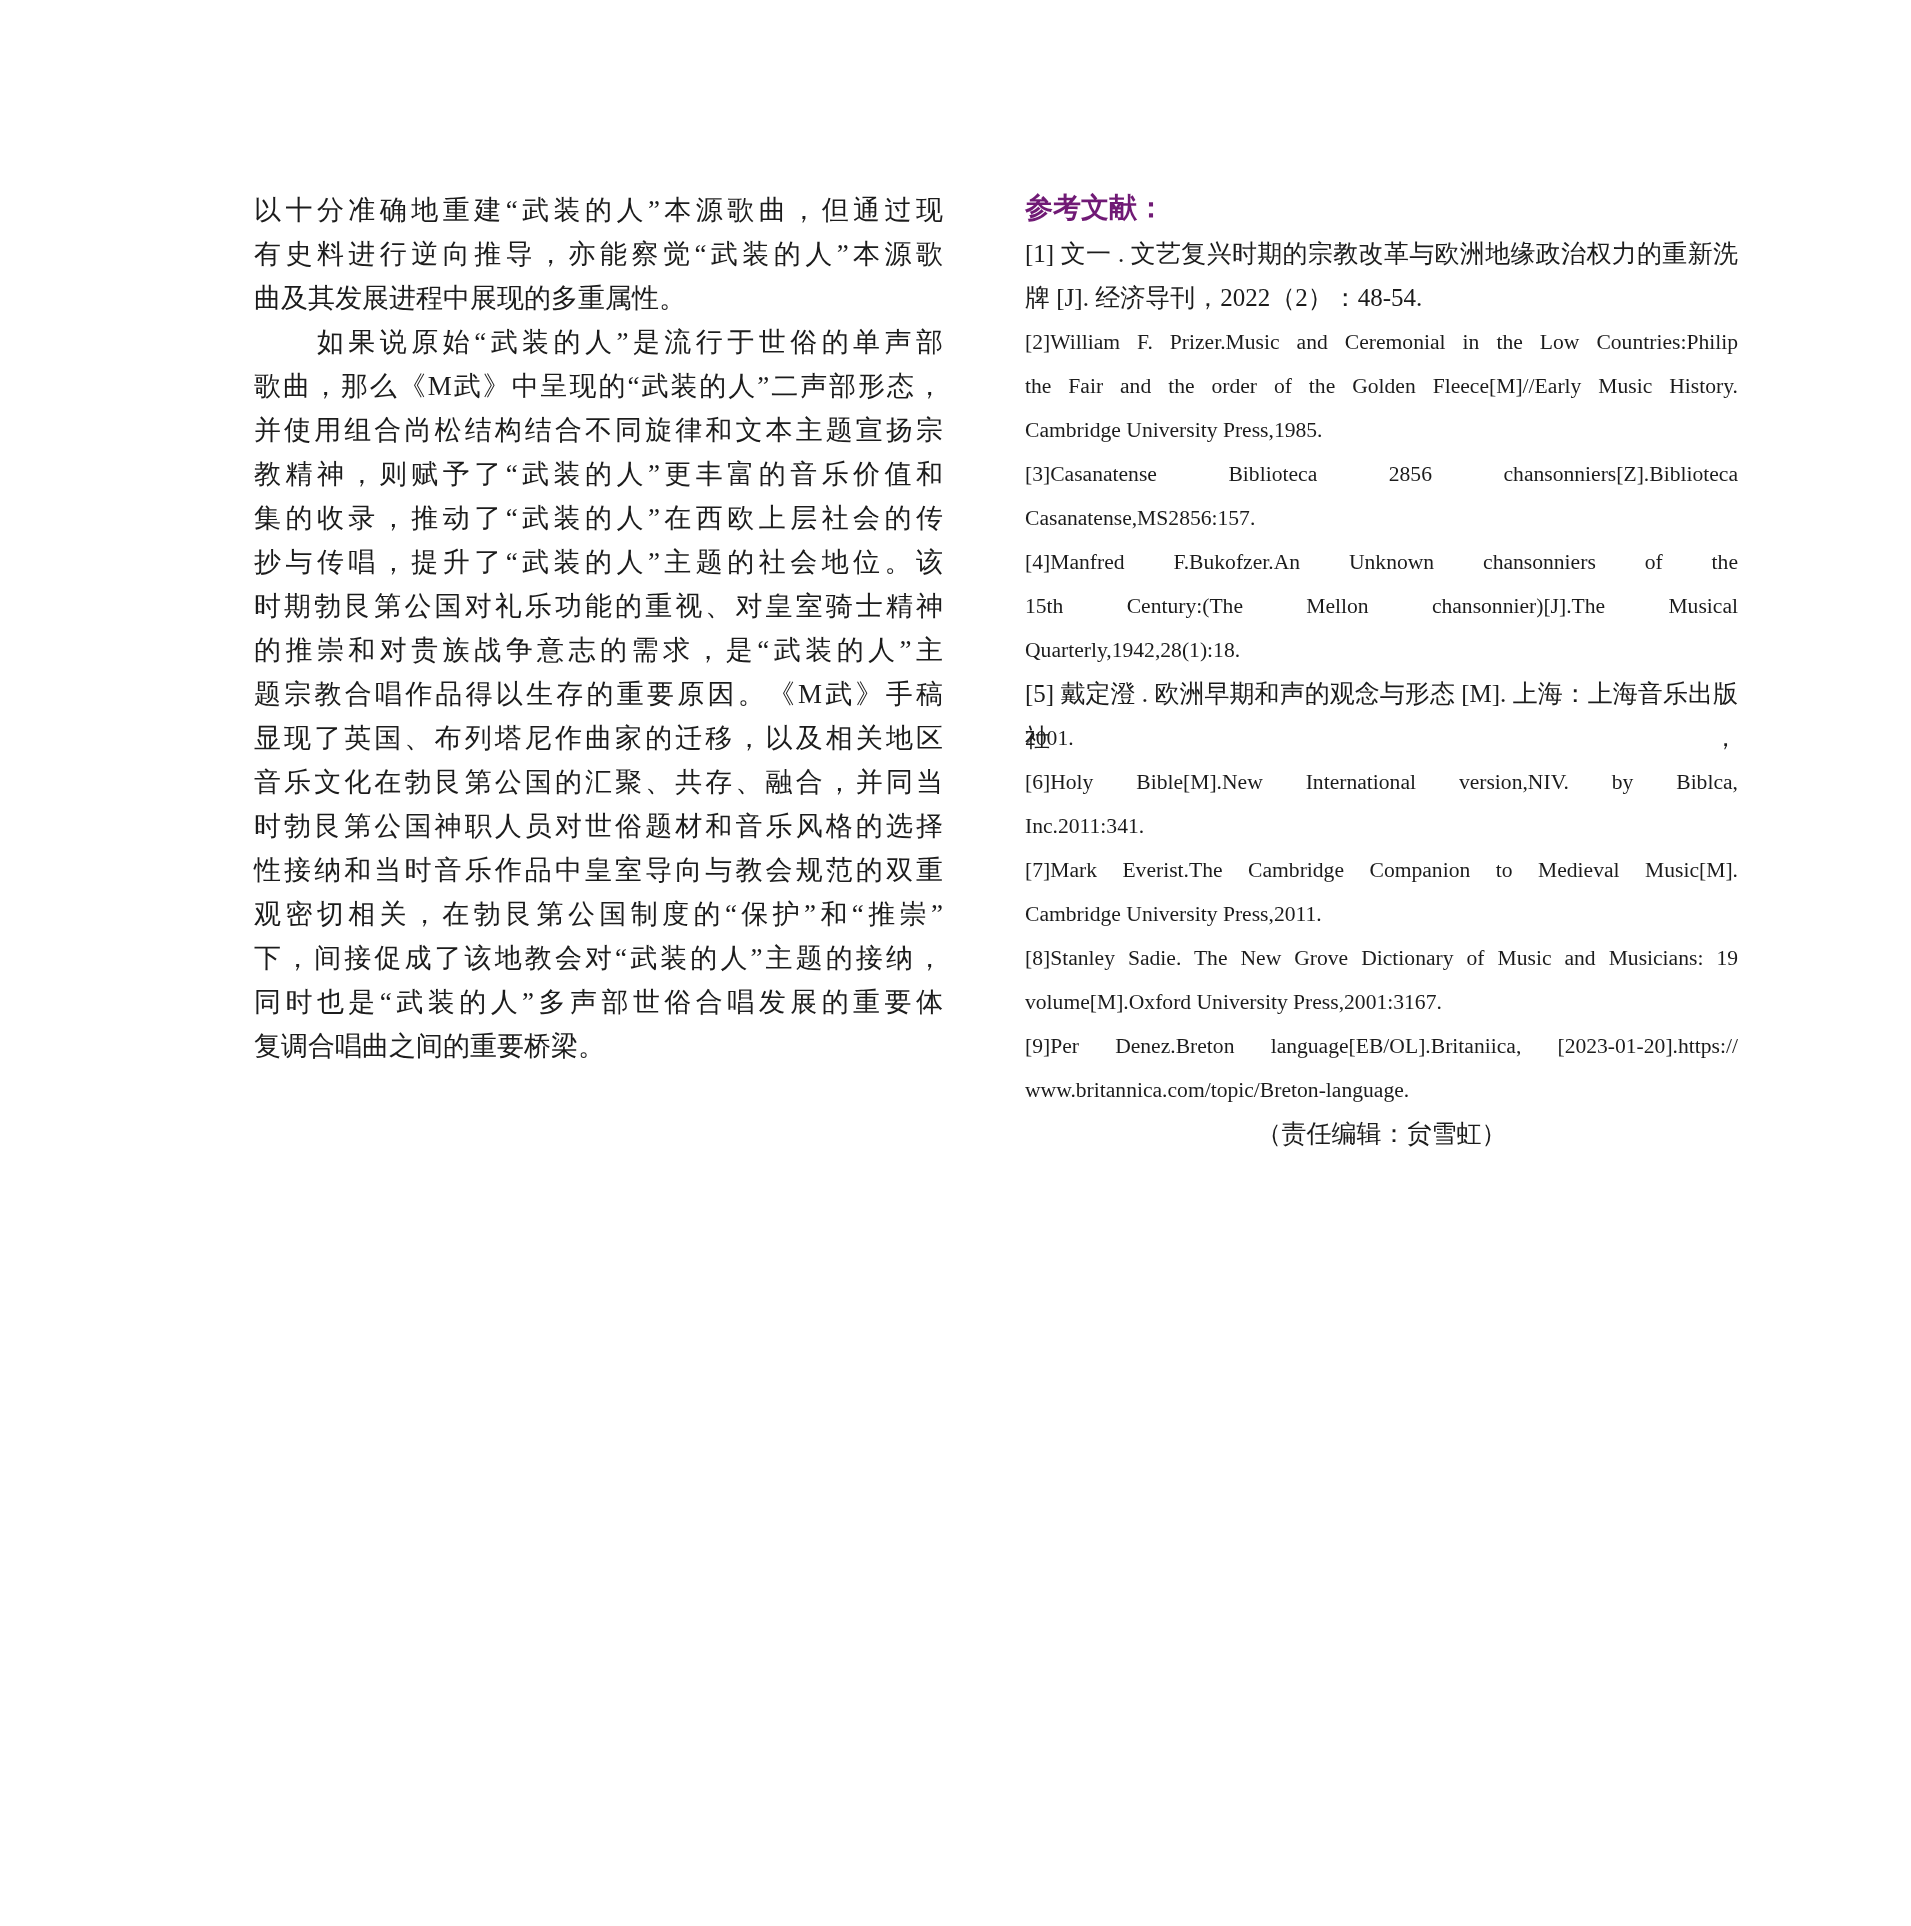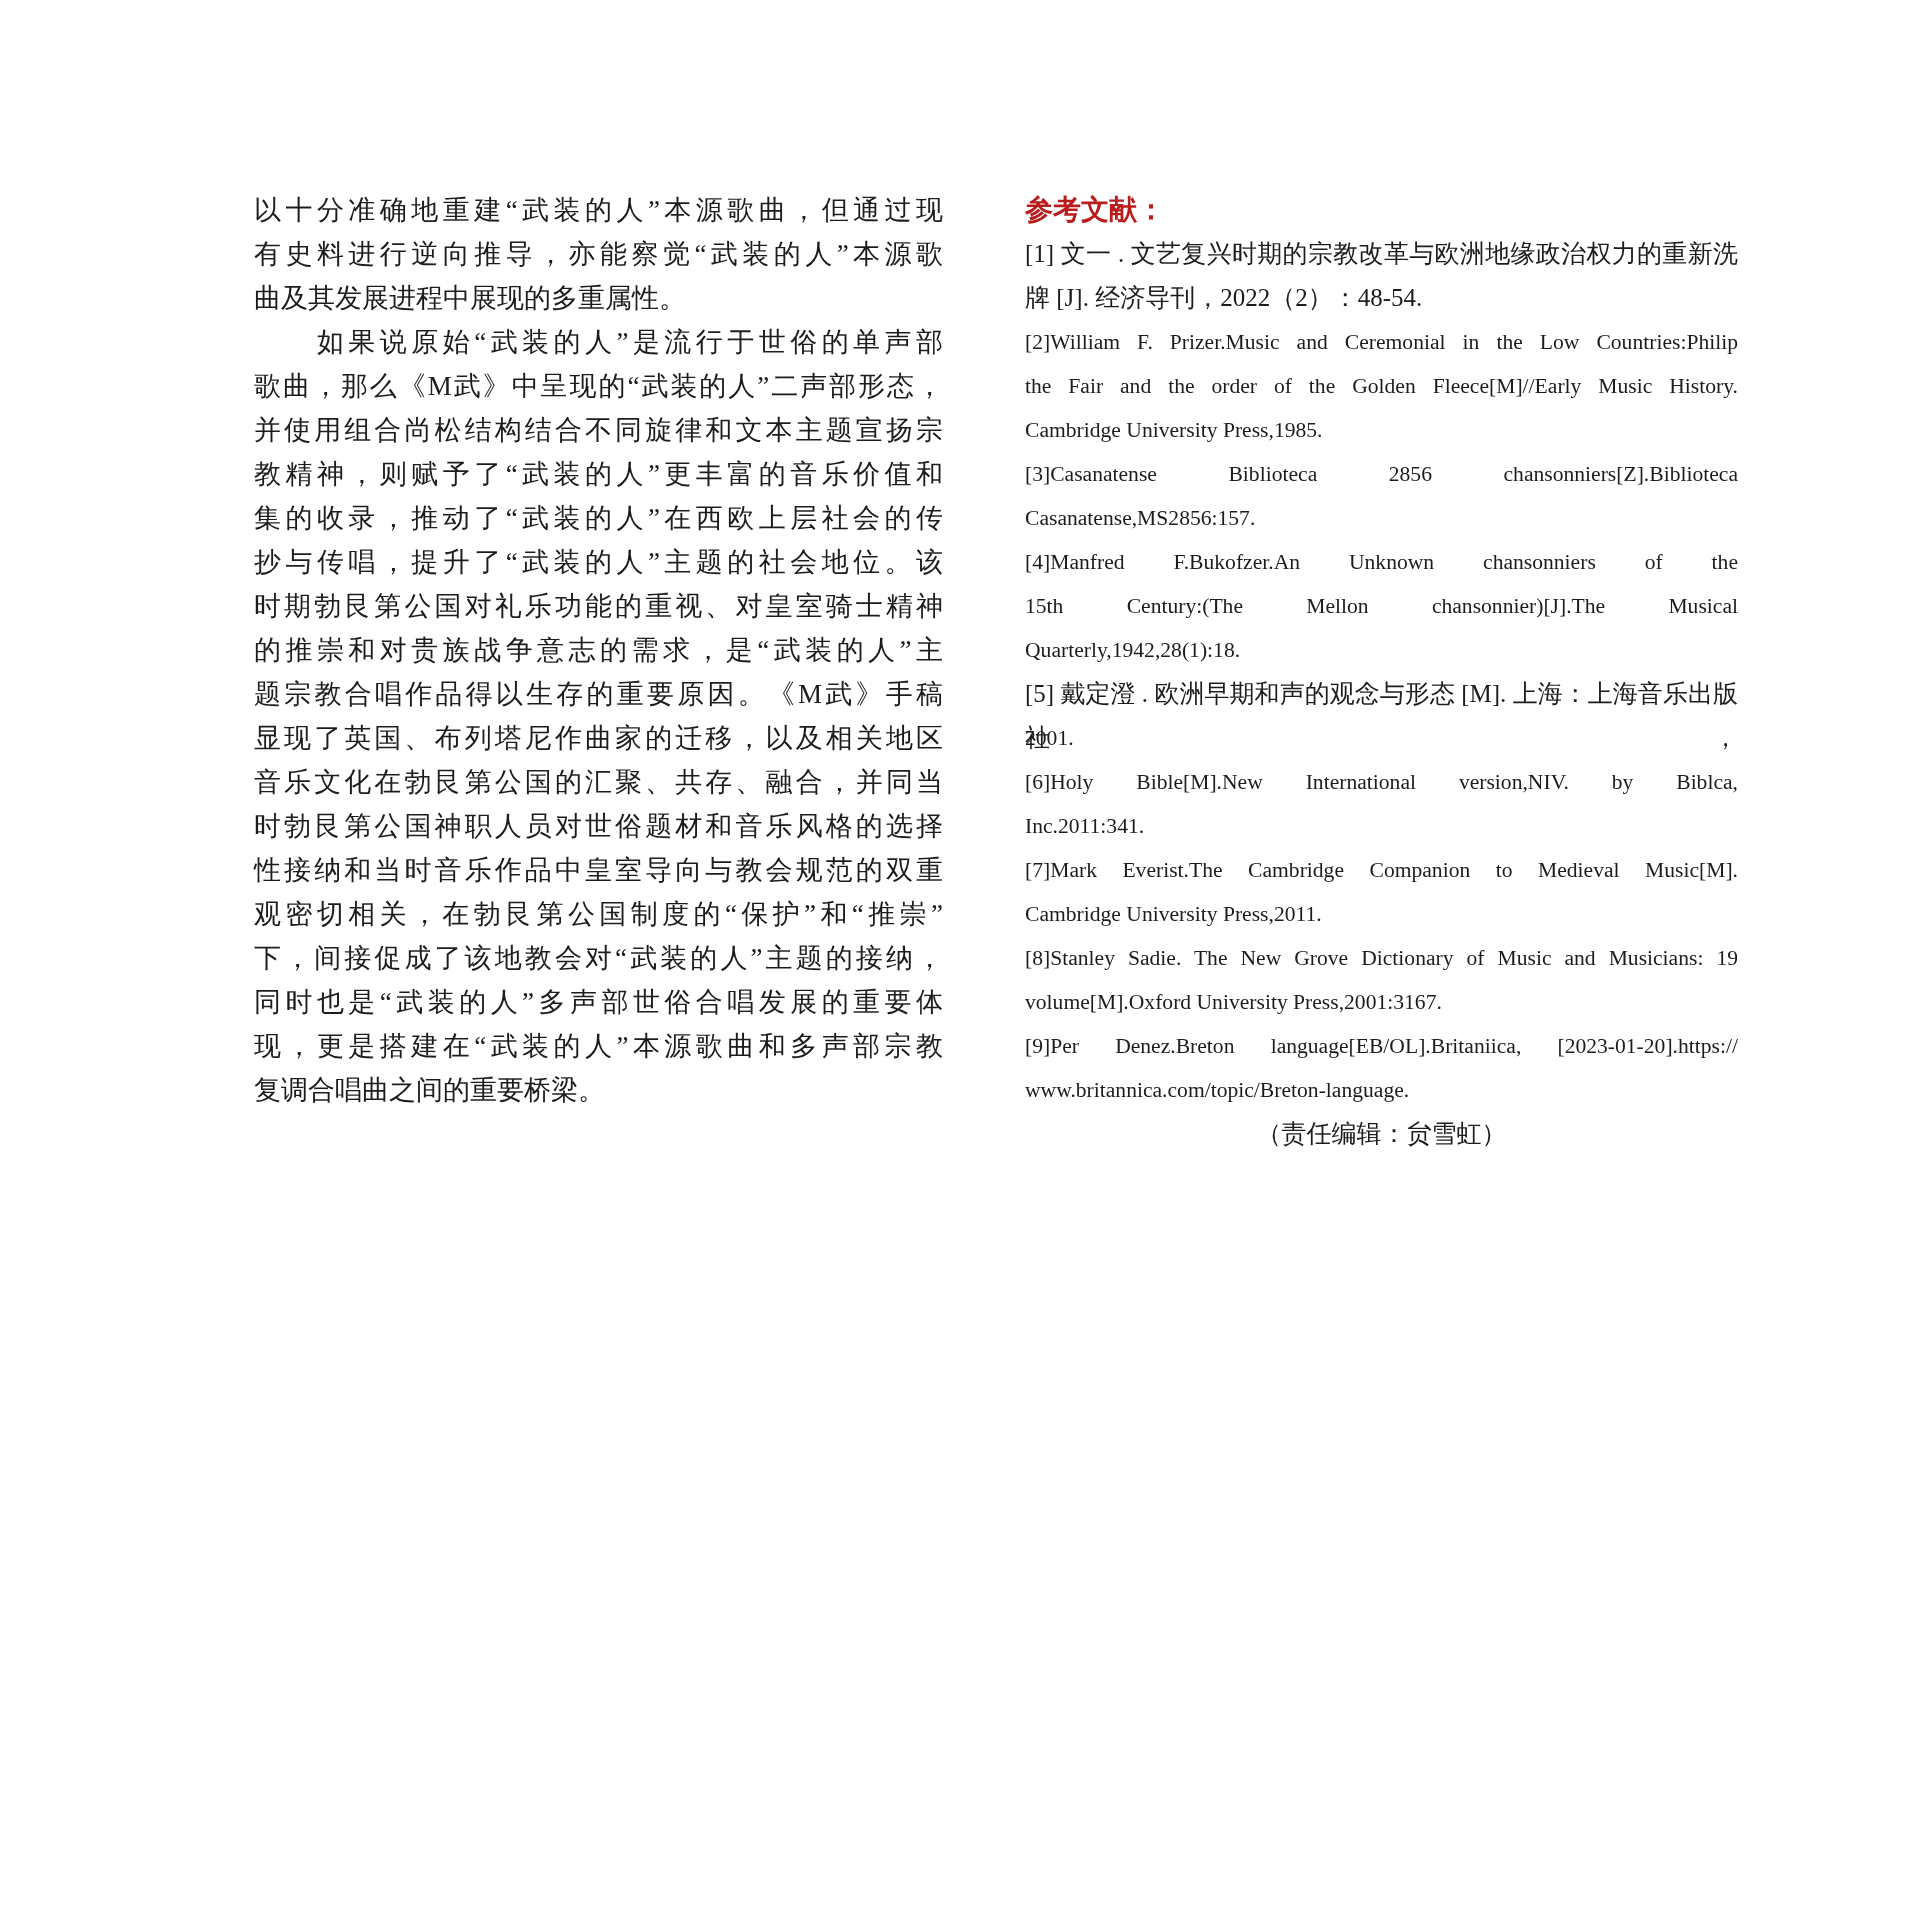--- a/index.html
+++ b/index.html
@@ -28,25 +28,25 @@
     margin-left: 24px;
   }
   .cn-line.para-end { text-align-last: left; }
 
   .refs-col {
     position: absolute;
     left: 1025px; top: 188px;
     width: 713px;
   }
   .refs-header {
-    font-family: Liberation Serif, serif;
+    font-family: Liberation Mono, monospace;
     font-weight: bold;
     font-size: 28px;
     height: 44px; line-height: 44px;
-    color: #b91c1c;
+    color: #701a75;
   }
   .ref-line {
     font-size: 21.6px;
     height: 44px; line-height: 44px;
     text-align: justify;
     text-align-last: justify;
     white-space: pre-wrap;
   }
   .ref-line.cjk { font-size: 25px; }
   .ref-line.last { text-align-last: left; }
@@ -72,21 +72,20 @@
     <div class="cn-line">时期勃艮第公国对礼乐功能的重视、对皇室骑士精神</div>
     <div class="cn-line">的推崇和对贵族战争意志的需求，是“武装的人”主</div>
     <div class="cn-line">题宗教合唱作品得以生存的重要原因。《M武》手稿</div>
     <div class="cn-line">显现了英国、布列塔尼作曲家的迁移，以及相关地区</div>
     <div class="cn-line">音乐文化在勃艮第公国的汇聚、共存、融合，并同当</div>
     <div class="cn-line">时勃艮第公国神职人员对世俗题材和音乐风格的选择</div>
     <div class="cn-line">性接纳和当时音乐作品中皇室导向与教会规范的双重</div>
     <div class="cn-line">观密切相关，在勃艮第公国制度的“保护”和“推崇”</div>
     <div class="cn-line">下，间接促成了该地教会对“武装的人”主题的接纳，</div>
     <div class="cn-line">同时也是“武装的人”多声部世俗合唱发展的重要体</div>
-    <div class="cn-line">现，更是搭建在“武装的人”本源歌曲和多声部宗教</div>
     <div class="cn-line para-end">复调合唱曲之间的重要桥梁。</div>
   </div>
 
 <div class="refs-col">
   <div class="refs-header">参考文献：</div>
   <div>
       <div class="ref-line cjk">[1] 文一 . 文艺复兴时期的宗教改革与欧洲地缘政治权力的重新洗</div>
       <div class="ref-line last cjk">牌 [J]. 经济导刊，2022（2）：48-54.</div>
       <div class="ref-line">[2]William F. Prizer.Music and Ceremonial in the Low Countries:Philip</div>
       <div class="ref-line">the Fair and the order of the Golden Fleece[M]//Early Music History.</div>

